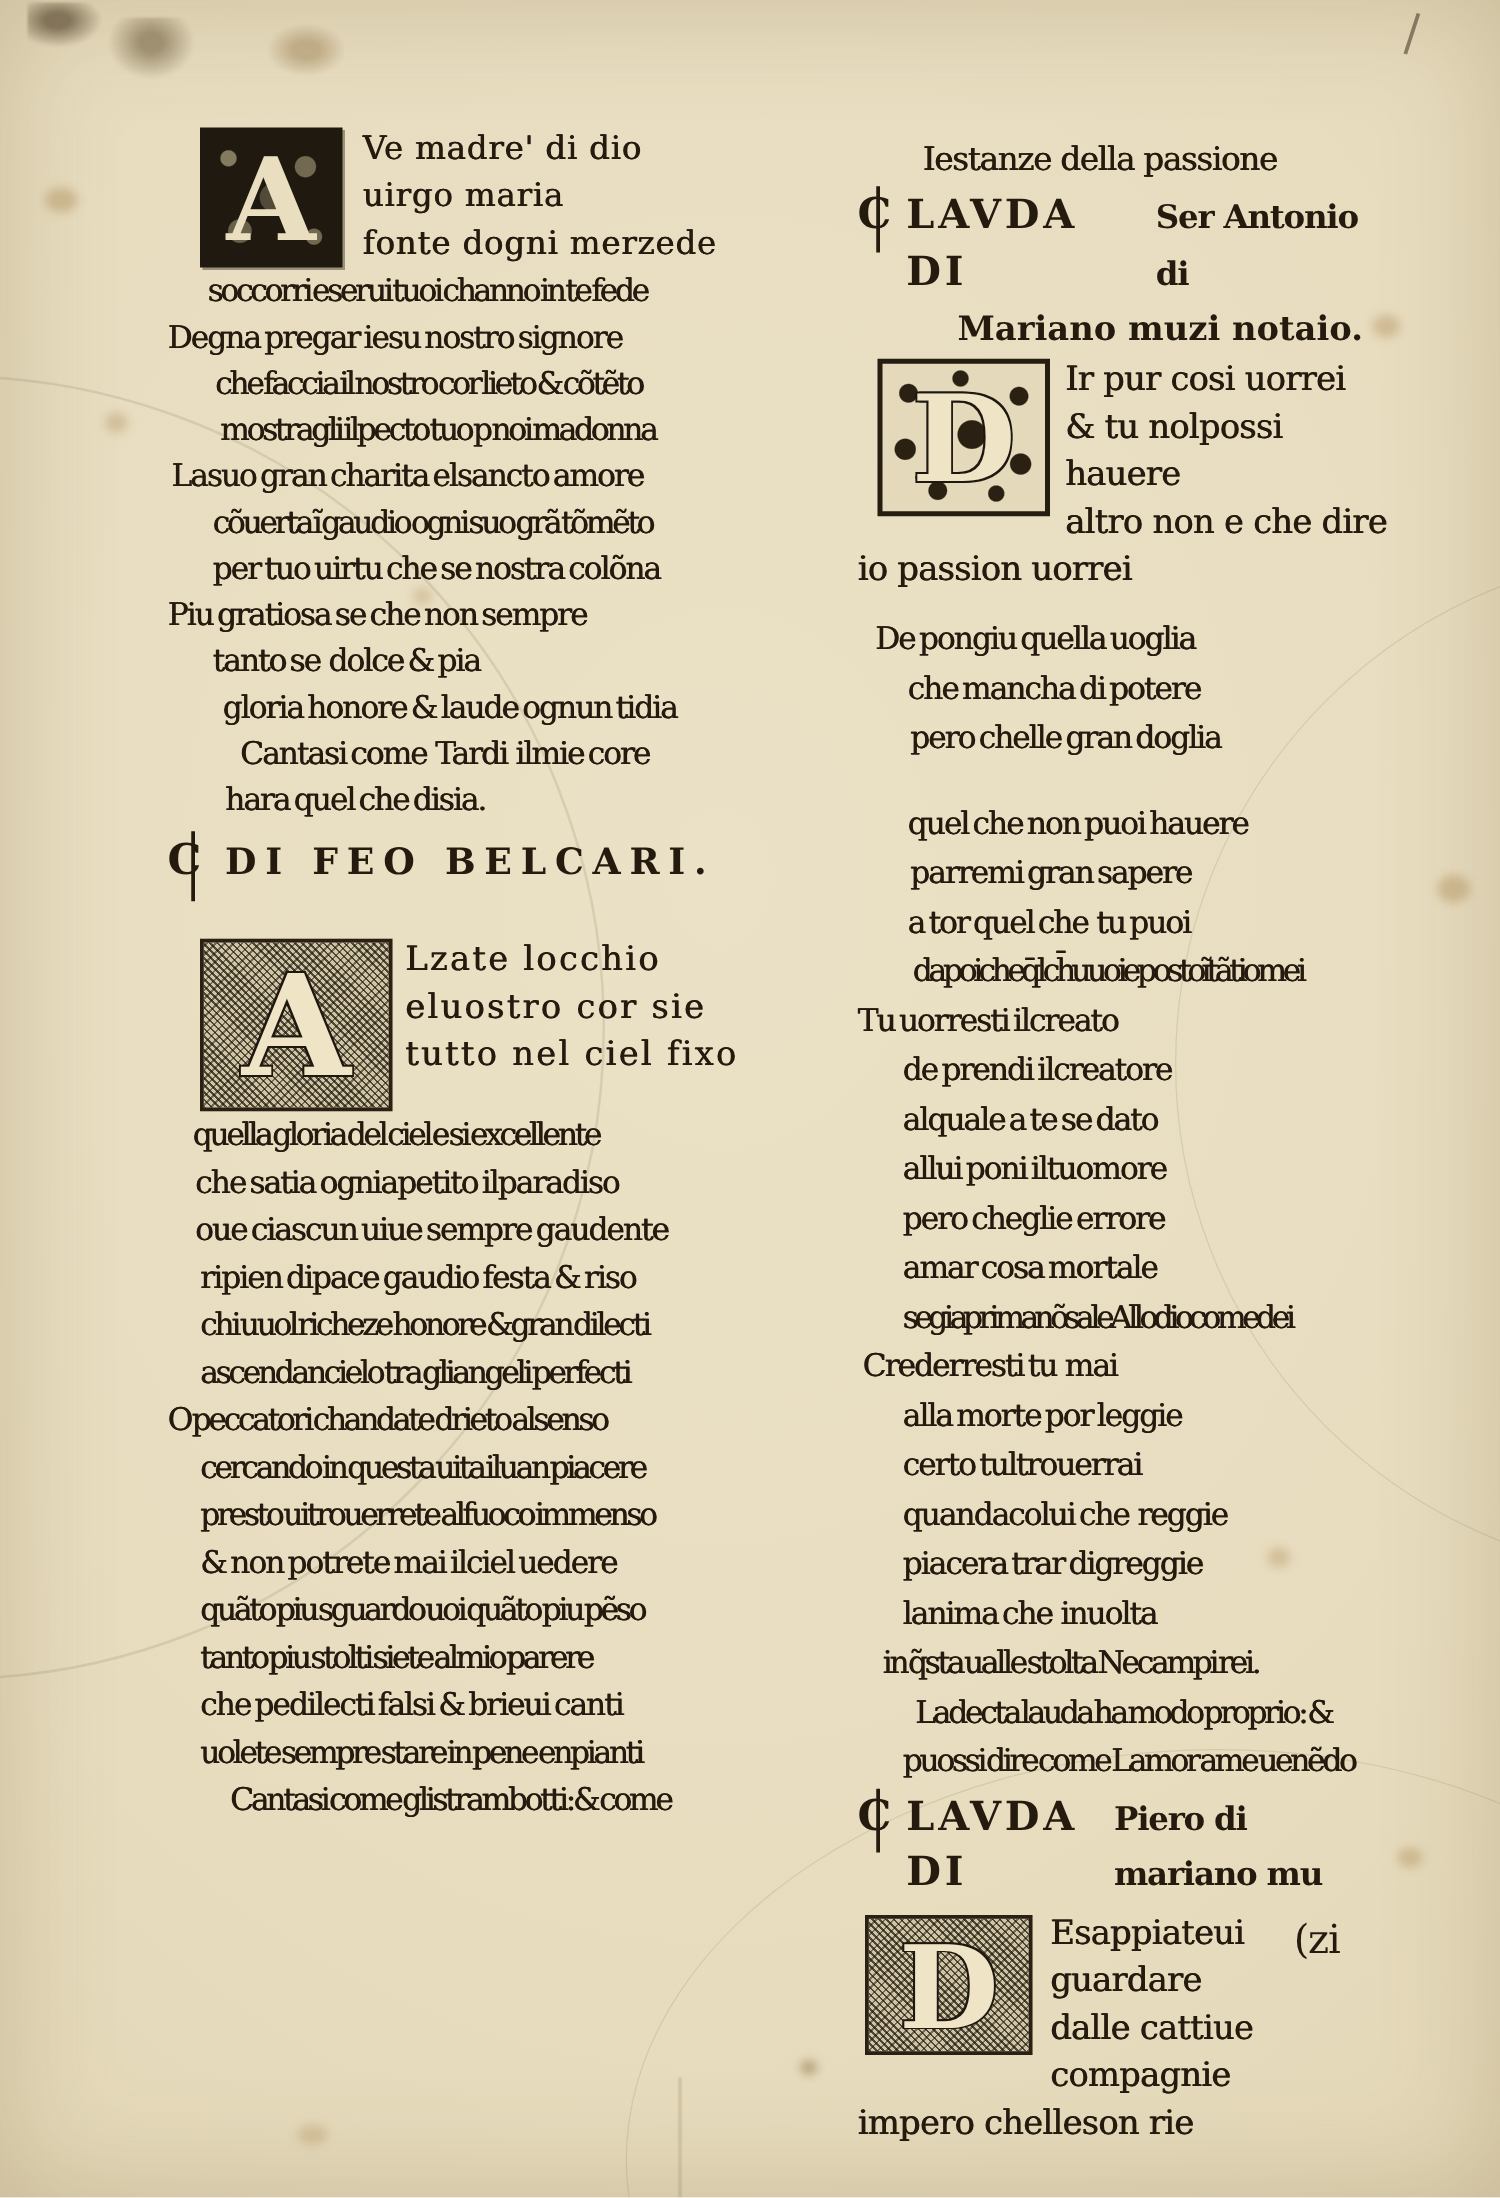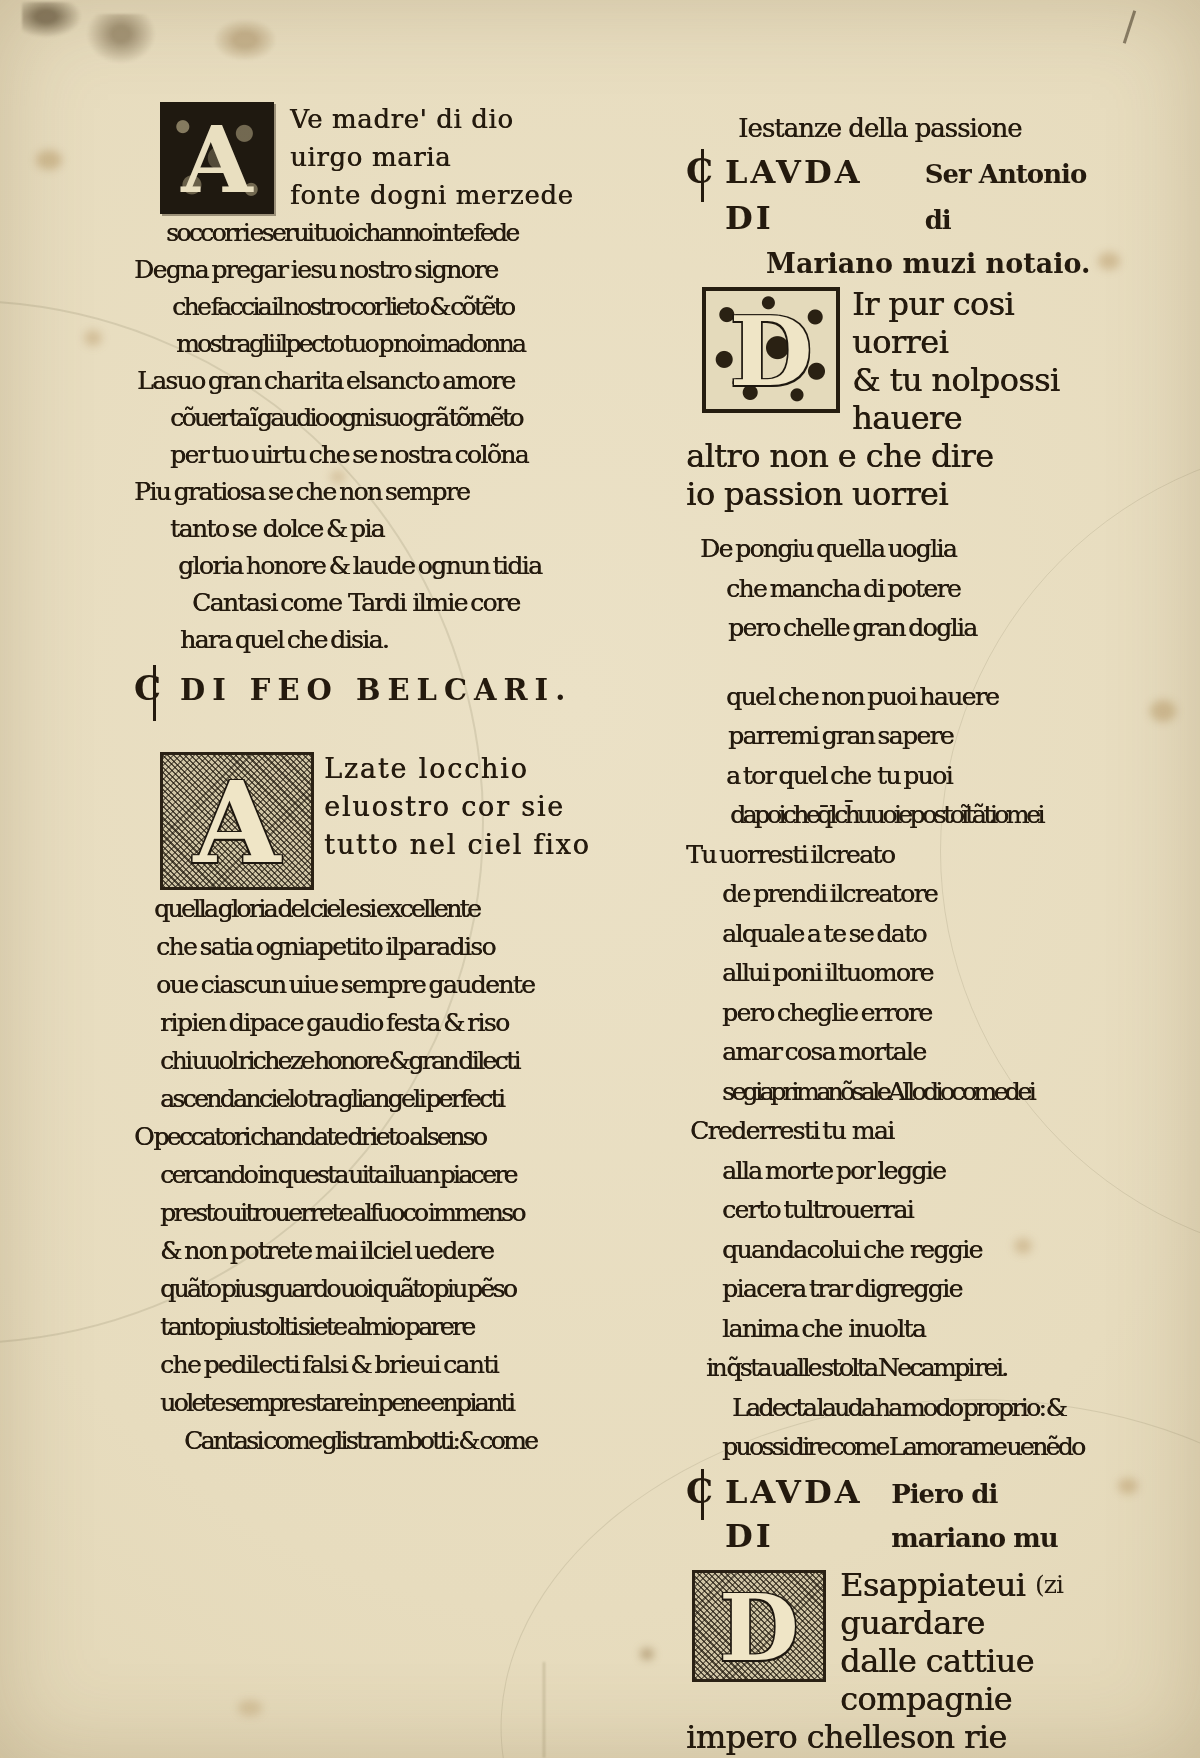--- a/index.html
+++ b/index.html
@@ -29,21 +29,21 @@
   }
   .line span{white-space:pre;}
   .tight{letter-spacing:-2.6px;word-spacing:-4px;}
   .xtight{letter-spacing:-3.4px;word-spacing:-5px;}
   .s-left2 .line{line-height:38px;}
   .col-right .line{line-height:39.5px;}
   .col-right .body-lines{margin-top:16px;}
   
   .open-line{font-size:26px;line-height:38px;letter-spacing:.6px;text-shadow:.5px 0 0 currentColor;}
   .open-wide .open-line{font-size:27px;letter-spacing:1.8px;}
-  .open-norm .open-line{font-size:32px;letter-spacing:-.6px;}
+  .open-norm .open-line{font-size:27px;letter-spacing:-.6px;}
   
   .initial{
     float:left;display:flex;align-items:center;justify-content:center;
     font-weight:bold;line-height:1;user-select:none;
   }
   .initial .glyph{transform:translateY(2px);}
   .florid-dark{
     width:114px;height:112px;margin:2px 16px 0 26px;
     background-color:#1f1910;
     background-image:
@@ -86,21 +86,21 @@
   .heading-row{display:flex;align-items:baseline;gap:10px;font-weight:bold;}
   .capitulum{position:relative;display:inline-block;font-size:34px;font-weight:bold;margin-right:2px;}
   .capitulum::after{content:"";position:absolute;left:56%;top:2%;width:3px;height:116%;background:currentColor;}
   .h-left{margin-top:6px;line-height:48px;font-size:29px;letter-spacing:7px;}
   .running-line{font-size:26px;line-height:40px;letter-spacing:-1px;padding-left:52px;text-shadow:.5px 0 0 currentColor;}
   .h-lauda{line-height:46px;}
   .lauda-label{font-size:32px;letter-spacing:3px;}
   .lauda-author{font-size:26px;letter-spacing:-1px;font-weight:bold;}
   .author-line2{font-size:27px;line-height:42px;font-weight:bold;letter-spacing:0;padding-left:80px;}
   .h-lauda2{margin-top:2px;line-height:44px;}
-  .margin-note{position:absolute;left:349px;top:4px;font-size:25px;letter-spacing:-1px;}
+  .margin-note{position:absolute;left:349px;top:4px;font-size:32px;letter-spacing:-1px;}
   .s-right2{margin-top:6px;position:relative;}
   .s-left2{margin-top:36px;}
 </style>
 </head>
 <body>
 
 <div class="page">
 
   <div class="wm" style="left:-560px;top:300px;width:1040px;height:1040px;"></div>
   <div class="wm" style="left:940px;top:440px;width:820px;height:820px;border-width:1.5px;"></div>

